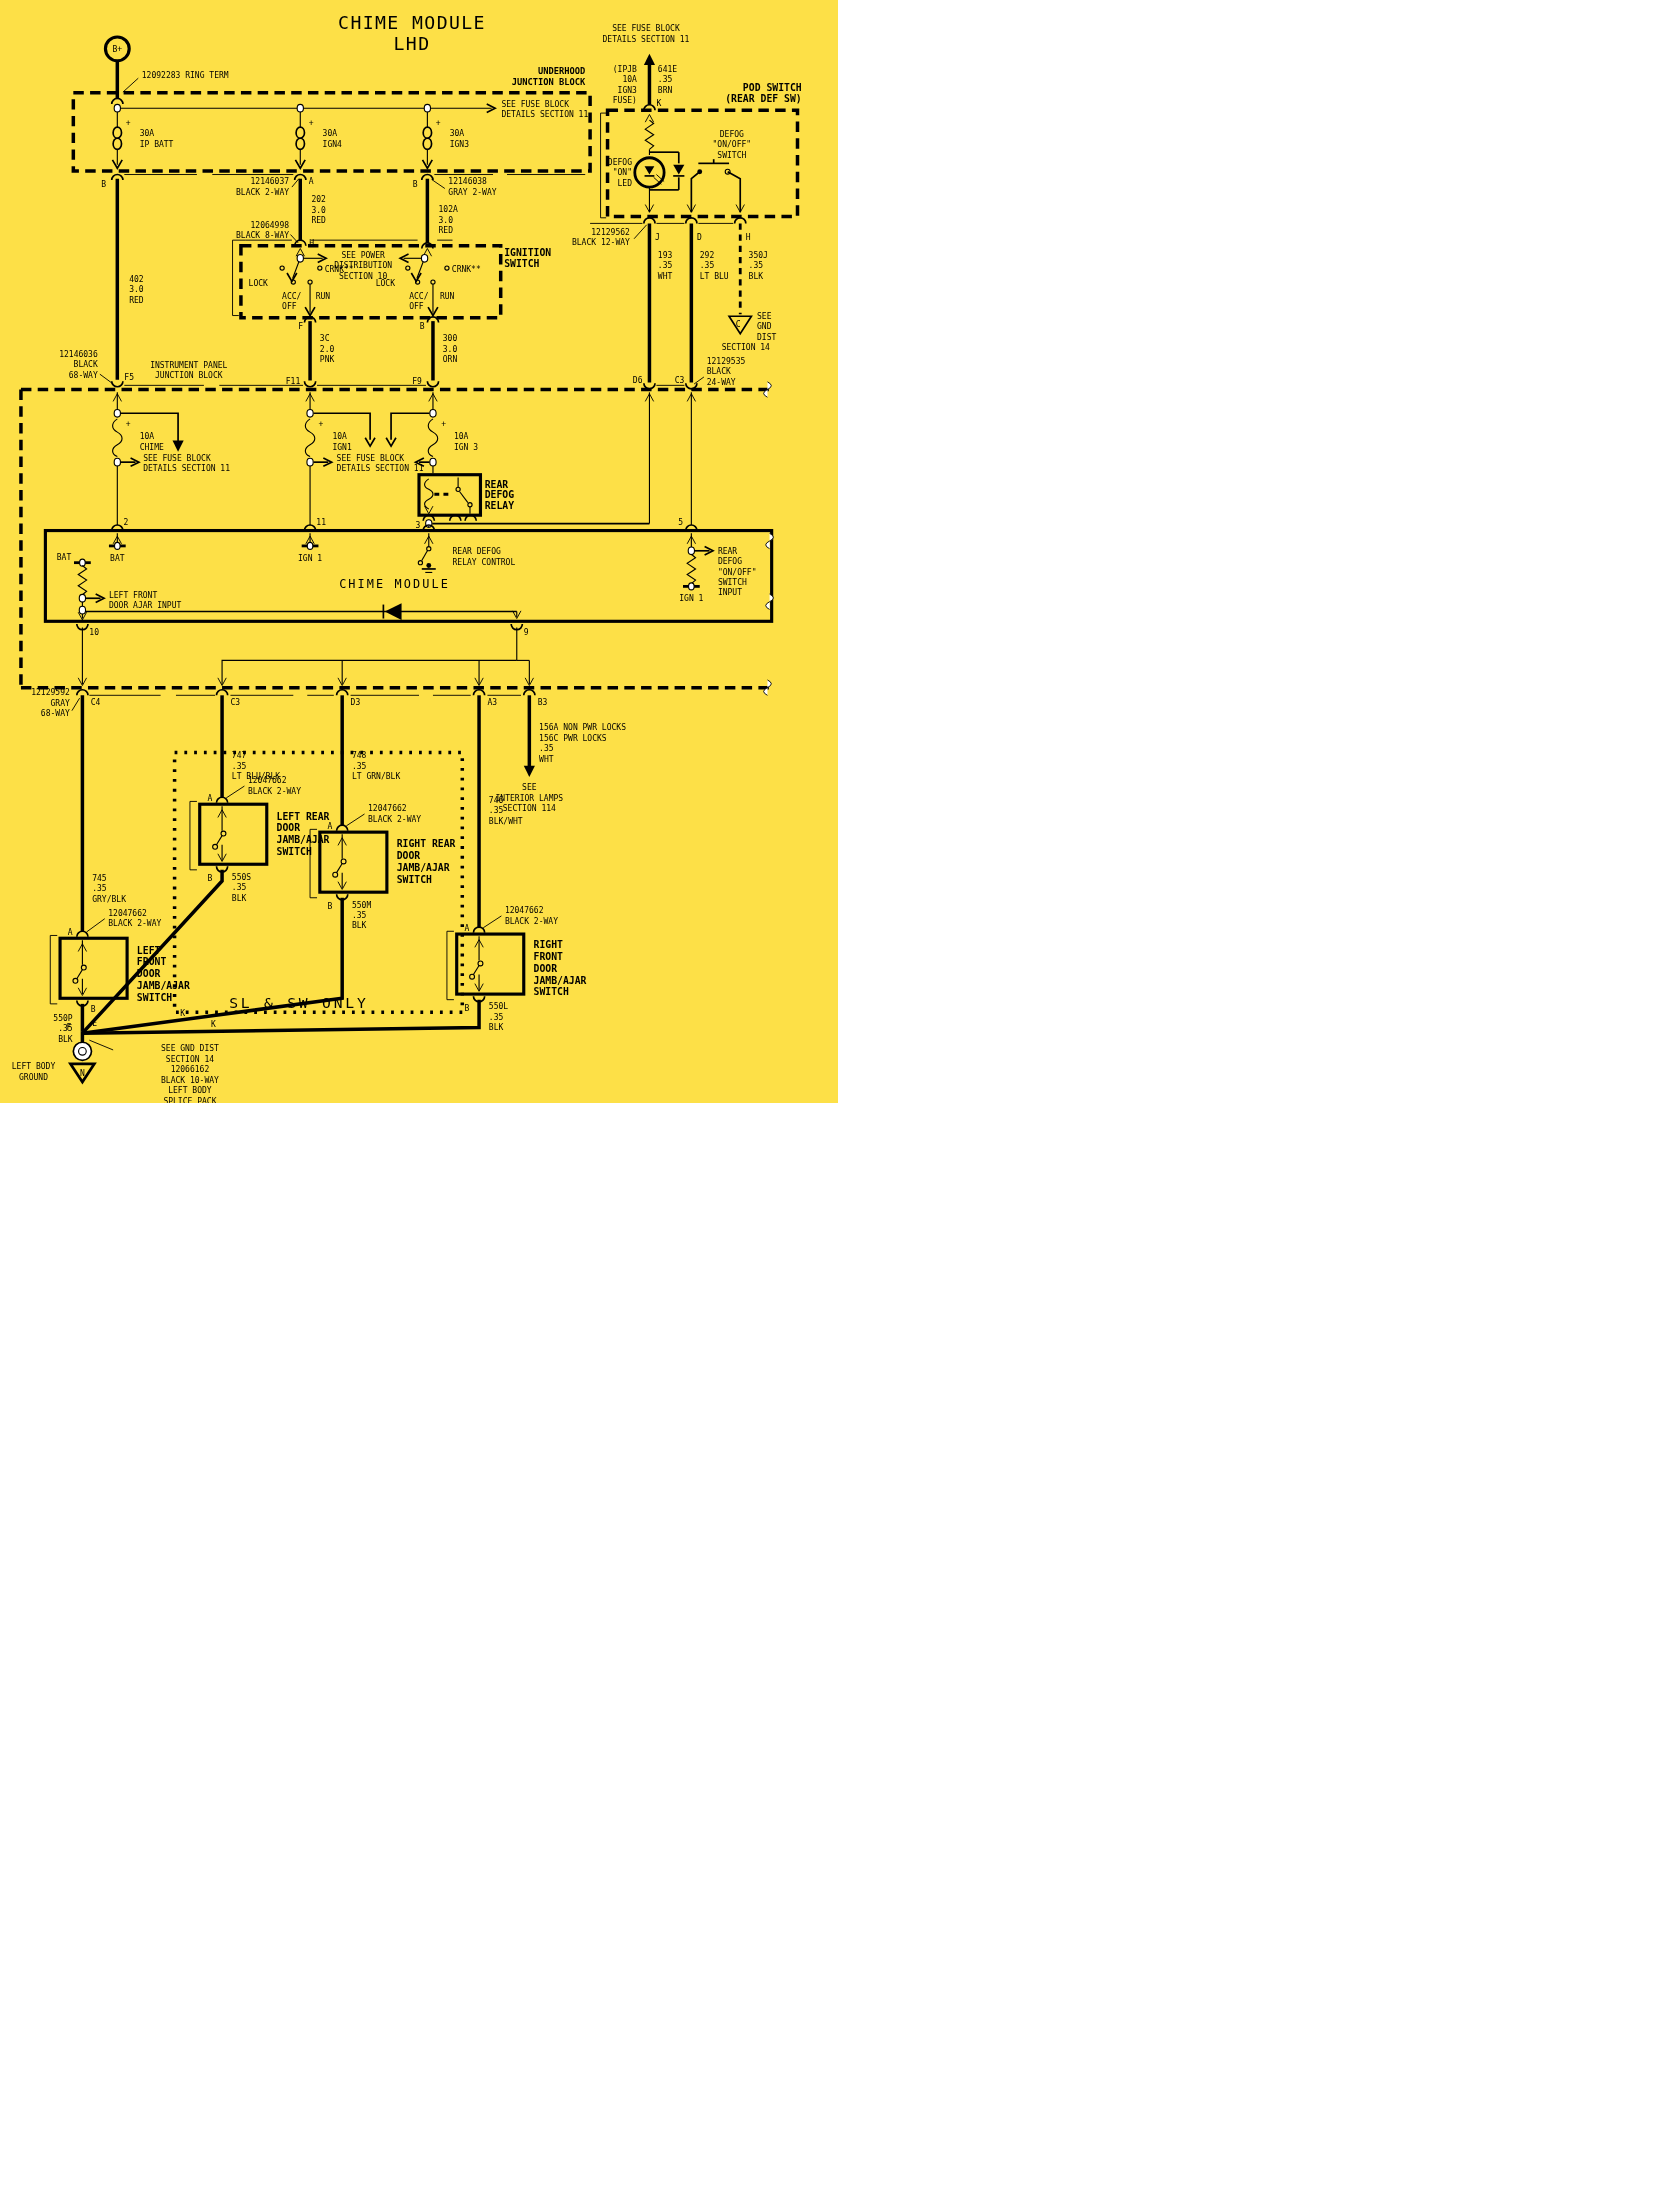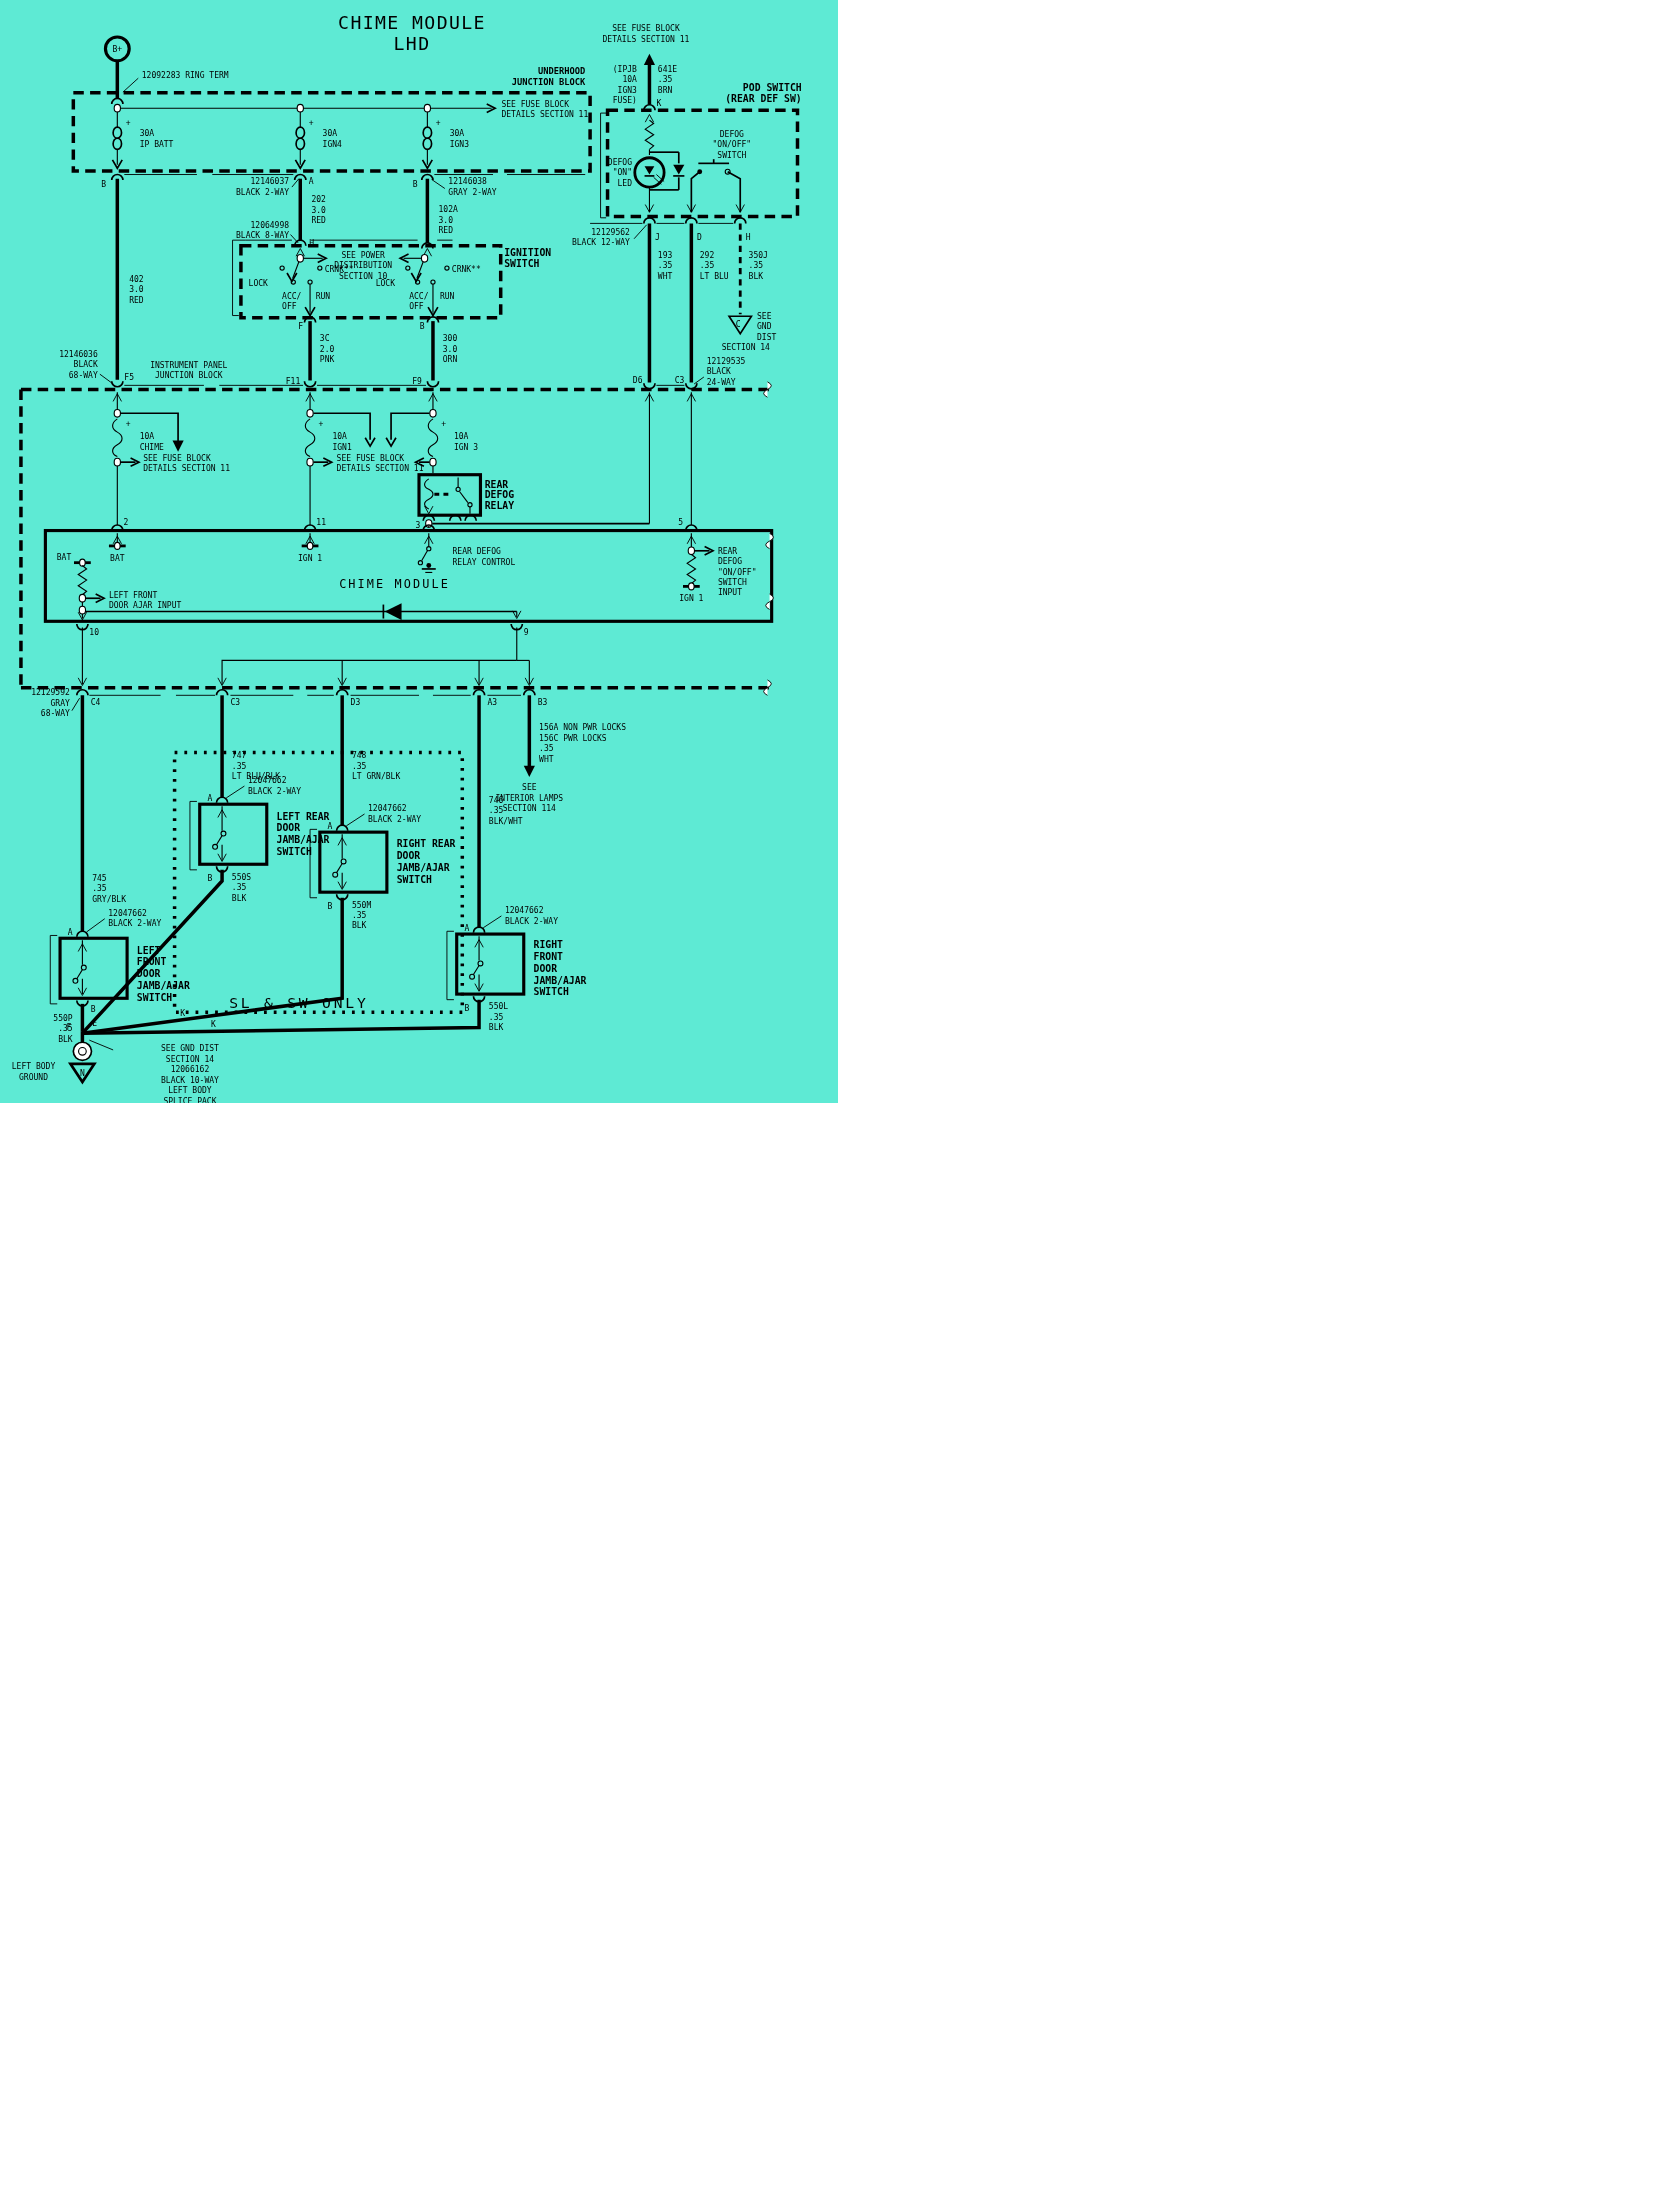--- a/index.html
+++ b/index.html
@@ -1,16 +1,16 @@
 <!DOCTYPE html>
 <html style="font-size:9.7px"><head>
 <meta charset="utf-8">
 <style>
   html,body{margin:0;padding:0;background:#fff;}
-  #page{width:838px;height:1103px;background:#5eead4;position:relative;}
+  #page{width:838px;height:1103px;background:#fde047;position:relative;}
   svg{display:block;}
   svg *{stroke:#000;fill:none;}
   .t{font-family:"DejaVu Sans Mono",monospace;font-size:11.5px;fill:#000;stroke:none;}
   .tb{font-family:"DejaVu Sans Mono",monospace;font-size:12.5px;font-weight:bold;fill:#000;stroke:none;}
   .tt{font-family:"DejaVu Sans Mono",monospace;font-size:26px;fill:#000;stroke:none;letter-spacing:2px;}
   .tm{font-family:"DejaVu Sans Mono",monospace;font-size:17px;fill:#000;stroke:none;letter-spacing:3px;}
   .ts{font-family:"DejaVu Sans Mono",monospace;font-size:21px;fill:#000;stroke:none;letter-spacing:4px;}
   .tp{font-family:"DejaVu Sans Mono",monospace;font-size:14px;font-weight:bold;fill:#000;stroke:none;}
   .w1{stroke-width:1.6px;}
   .w2{stroke-width:2.4px;}

